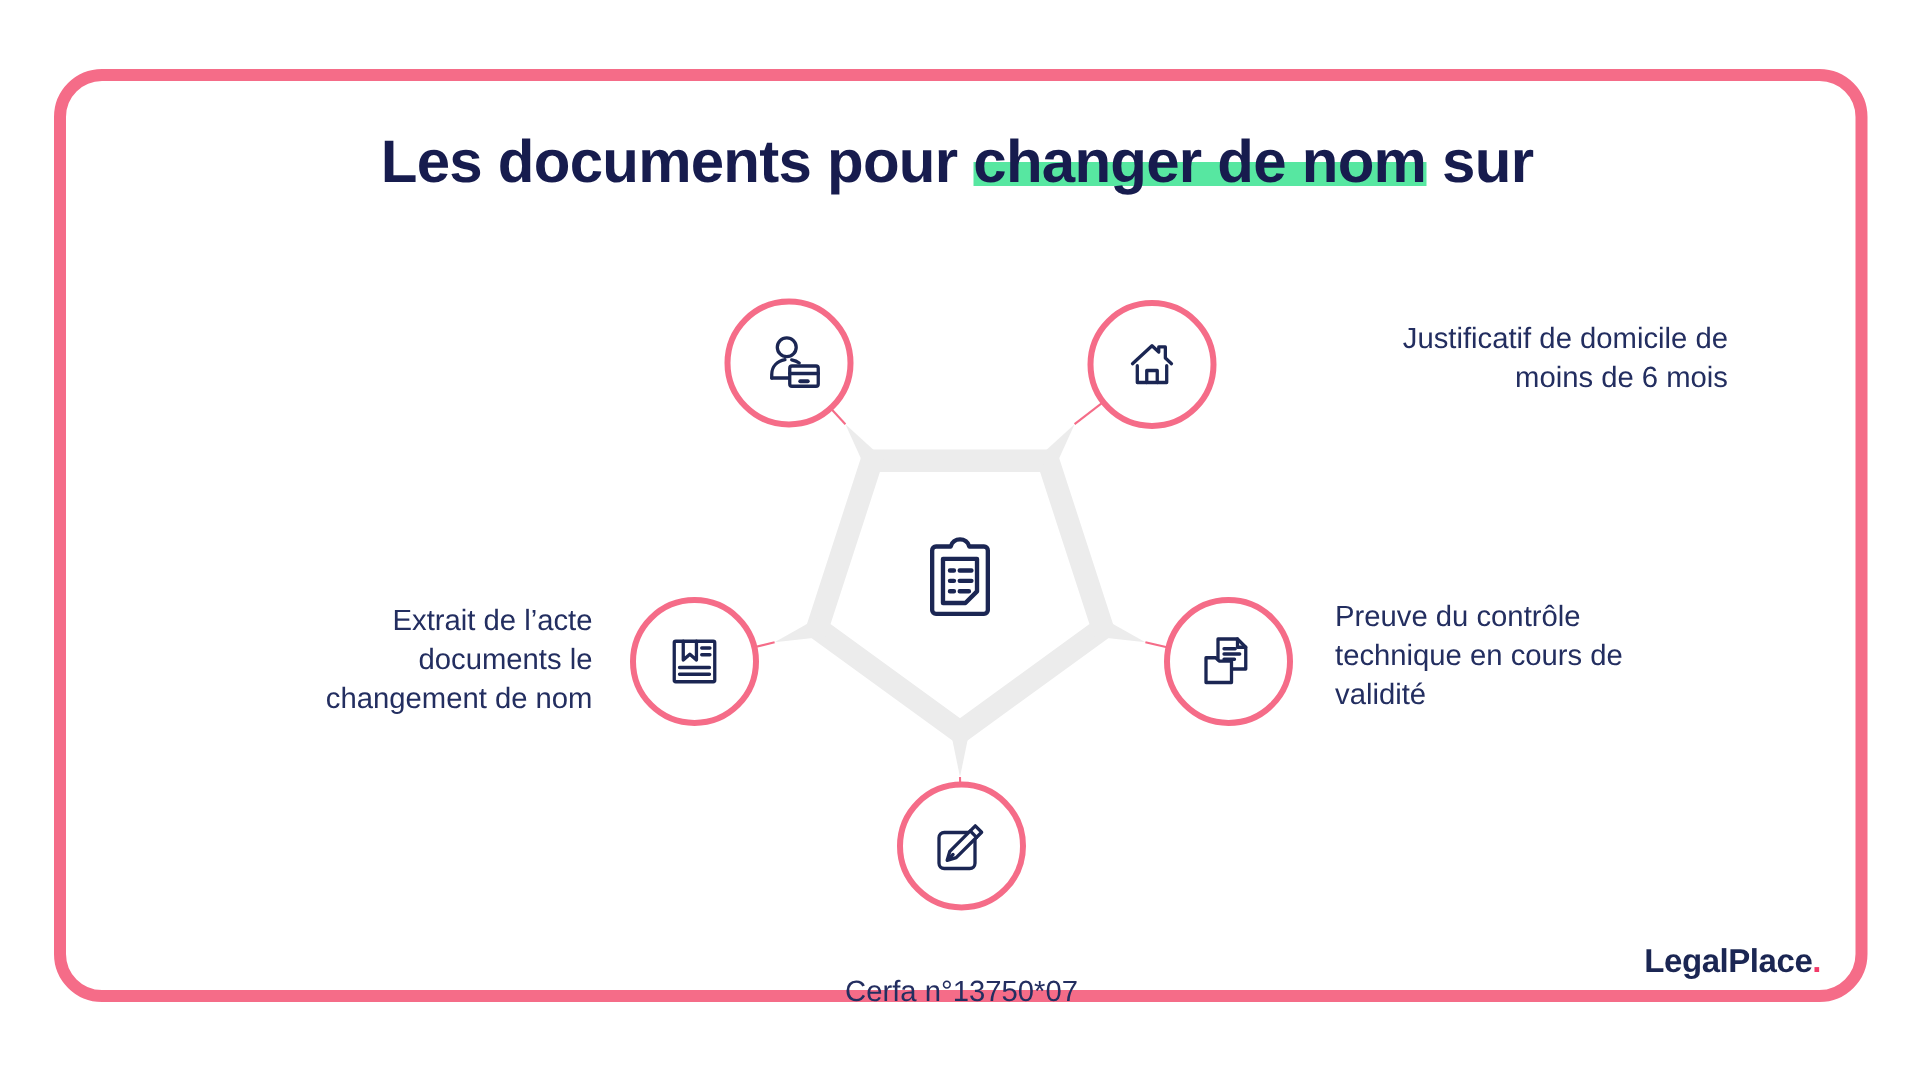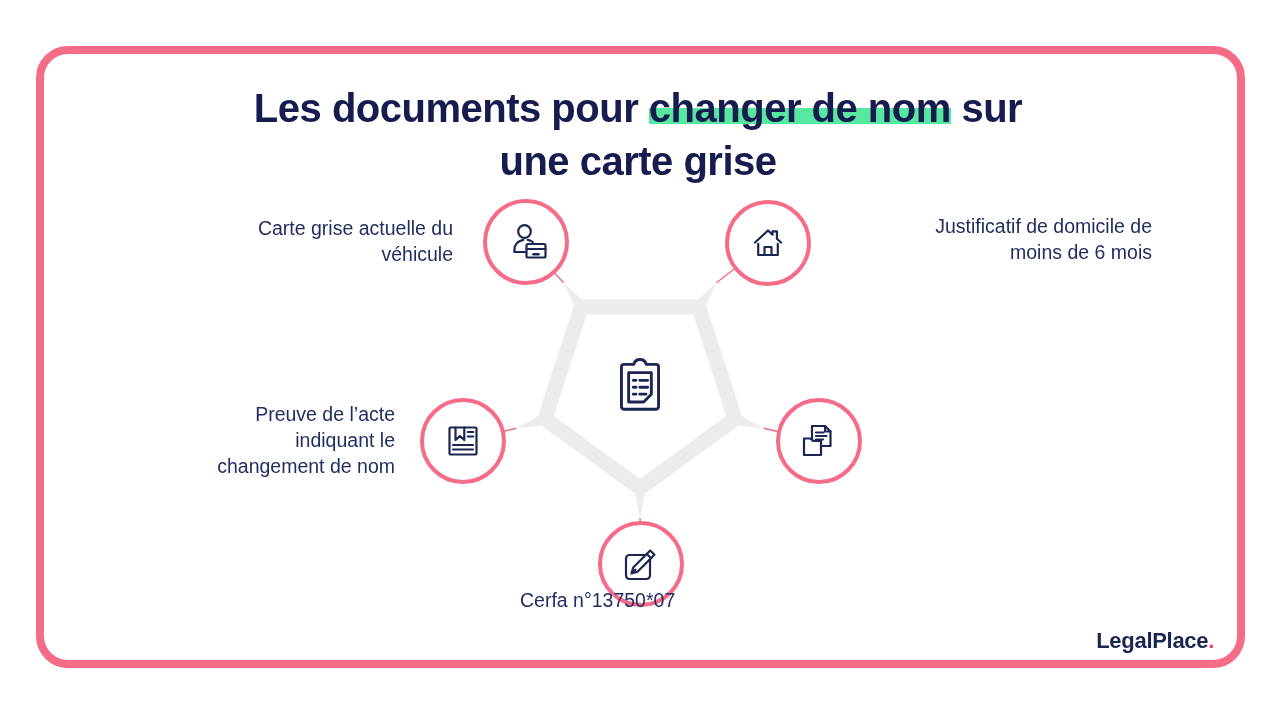--- a/index.html
+++ b/index.html
@@ -14,36 +14,35 @@
   .net{position:absolute;left:0;top:0;}
   .node{position:absolute;width:78px;height:78px;border:4px solid #F56C88;border-radius:50%;
         background:#fff;display:flex;align-items:center;justify-content:center;}
   .centericon{position:absolute;left:606px;top:352px;width:68px;height:68px;
               display:flex;align-items:center;justify-content:center;}
   .label{position:absolute;font-size:19.5px;line-height:26px;color:#232E60;}
   .lbl-carte{right:827px;top:215px;width:205px;text-align:right;}
   .lbl-justif{left:840px;top:213px;width:272px;text-align:right;margin-left:40px;}
   .lbl-extrait{right:885px;top:401px;width:190px;text-align:right;}
   .lbl-preuve{left:890px;top:398px;width:240px;text-align:left;}
-  .lbl-cerfa{left:520px;top:587px;width:242px;}
+  .lbl-cerfa{left:520px;top:648px;width:242px;text-align:center;}
   .brand{position:absolute;right:66px;top:628px;font-size:22px;font-weight:800;
          color:#1B2653;letter-spacing:-0.3px;}
   .brand .dot{color:#F23A68;}
   svg.ic{display:block;}
   .ic *{vector-effect:non-scaling-stroke;}
 </style>
 </head>
 <body>
 
 <div class="page">
   <div class="card"></div>
 
   <div class="title">
     <div><span>Les documents pour </span><span class="hl">changer de nom</span><span> sur</span></div>
-    <div>une carte grise</div>
   </div>
 
   <svg class="net" width="1280" height="720" viewBox="0 0 1280 720">
     <path d="M581.2 307.1 L698.8 307.1 L735.1 418.9 L640 488 L544.9 418.9 Z" fill="none" stroke="#ECECEC" stroke-width="15" stroke-linejoin="miter"></path>
     <polygon points="633,484 647,484 640,518" fill="#ECECEC"></polygon>
     <polygon points="729.1,424.4 733.4,411.1 763.6,428.2" fill="#ECECEC"></polygon>
     <polygon points="546.5,411.1 550.9,424.4 516.4,428.2" fill="#ECECEC"></polygon>
     <polygon points="702.1,314.4 690.8,306.2 716.4,282.8" fill="#ECECEC"></polygon>
     <polygon points="589.2,306.2 577.9,314.4 563.6,282.8" fill="#ECECEC"></polygon>
     <g stroke="#F56C88" stroke-width="1.4">
@@ -107,19 +106,19 @@
     <svg class="ic" width="48" height="48" viewBox="0 0 48 48" fill="none" stroke="#1B2653" stroke-width="2.2" stroke-linejoin="round" stroke-linecap="round">
       <rect x="9" y="15" width="24" height="24" rx="3.5"></rect>
       <g transform="rotate(45 24 24)">
         <path d="M21 8 h6 v24 l-3 5.5 -3 -5.5 Z" fill="#fff"></path>
         <path d="M21 12.8 h6"></path>
         <path d="M24 32 v3"></path>
       </g>
     </svg>
   </div>
 
-  <div class="label lbl-carte">Carte grise actuelle du véhicule</div>
   <div class="label lbl-justif">Justificatif de domicile de moins de 6 mois</div>
-  <div class="label lbl-extrait">Preuve de l’acte indiquant le changement de nom</div>
+  <div class="label lbl-extrait">Extrait de l’acte documents le changement de nom</div>
+  <div class="label lbl-preuve">Preuve du contrôle technique en cours de validité</div>
   <div class="label lbl-cerfa">Cerfa n°13750*07</div>
 
   <div class="brand"><span>LegalPlace</span><span class="dot">.</span></div>
 </div>
 
 </body></html>

